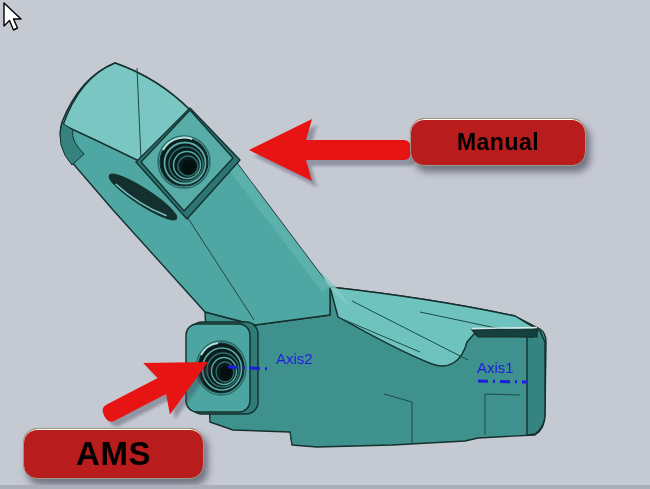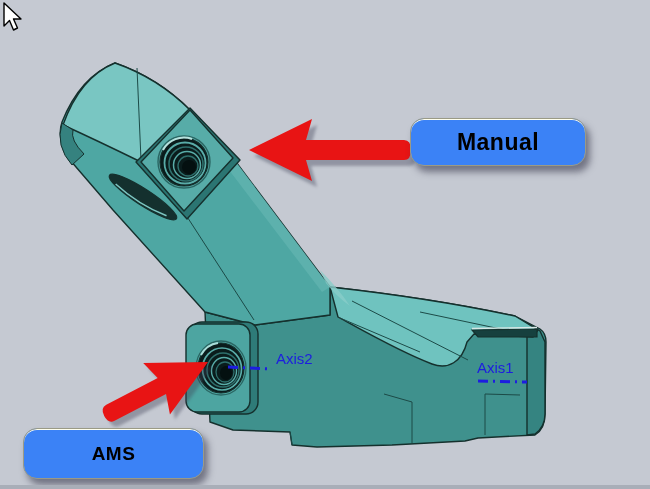--- a/index.html
+++ b/index.html
@@ -7,26 +7,26 @@
     position:relative;width:650px;height:489px;
     background:#c5c9d2;overflow:hidden;
     font-family:"Liberation Sans",sans-serif;
   }
   #cadsvg{position:absolute;left:0;top:0;}
   .edge{stroke:#15302d;stroke-width:1.4;stroke-linejoin:round;}
   .thin{stroke:#1c4a47;stroke-width:1;fill:none;}
   .arrow-shadow{fill:rgba(60,62,84,0.38);filter:blur(1.5px);}
   .callout{
     position:absolute;display:flex;align-items:center;justify-content:center;
-    background:#3b82f6;border:1px solid #9a9a86;border-radius:14px;
+    background:#b91c1c;border:1px solid #9a9a86;border-radius:14px;
     box-shadow:4px 6px 7px rgba(45,45,65,0.55), inset 0 1px 0 #ffffee;
     color:#000;font-weight:bold;letter-spacing:0.5px;
   }
   #callout-manual{left:410px;top:118px;width:174px;height:46px;font-size:23px;}
-  #callout-ams{left:23px;top:428px;width:179px;height:49px;font-size:19px;}
+  #callout-ams{left:23px;top:428px;width:179px;height:49px;font-size:33px;}
   .axis-text{font-family:"Liberation Sans",sans-serif;font-size:15px;fill:#1d1de0;}
   #bottom-edge{position:absolute;left:0;top:485px;width:650px;height:4px;background:#a9aeb8;}
 </style>
 </head>
 <body>
 
 <div id="screen">
 
   <svg id="cadsvg" width="650" height="489" viewBox="0 0 650 489">
 

